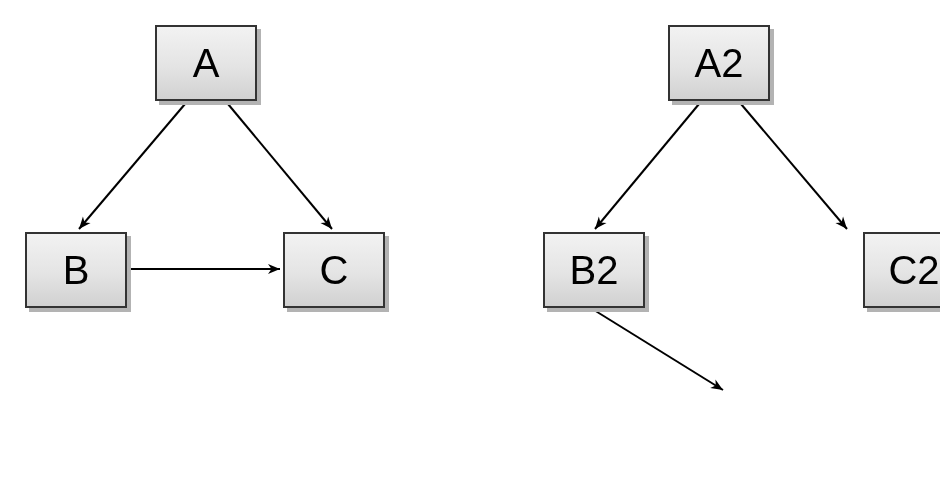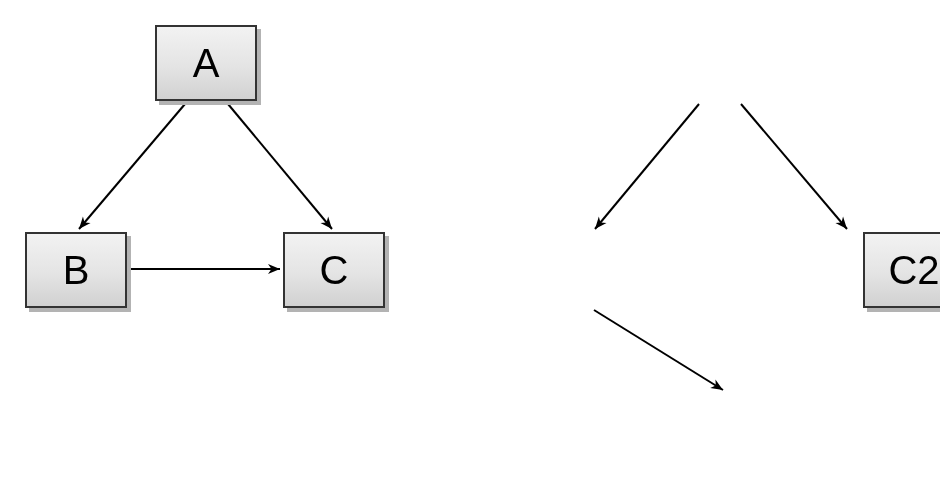--- a/index.html
+++ b/index.html
@@ -73,17 +73,23 @@
   <div class="node pos-a">
     <span class="node-label">A</span>
   </div>
   <div class="node pos-b">
     <span class="node-label">B</span>
   </div>
   <div class="node pos-c">
     <span class="node-label">C</span>
   </div>
 
+  <div class="node pos-a2">
+    <span class="node-label">A2</span>
+  </div>
+  <div class="node pos-b2">
+    <span class="node-label">B2</span>
+  </div>
   <div class="node pos-c2">
     <span class="node-label">C2</span>
   </div>
 
 </div>
 
 </body></html>

